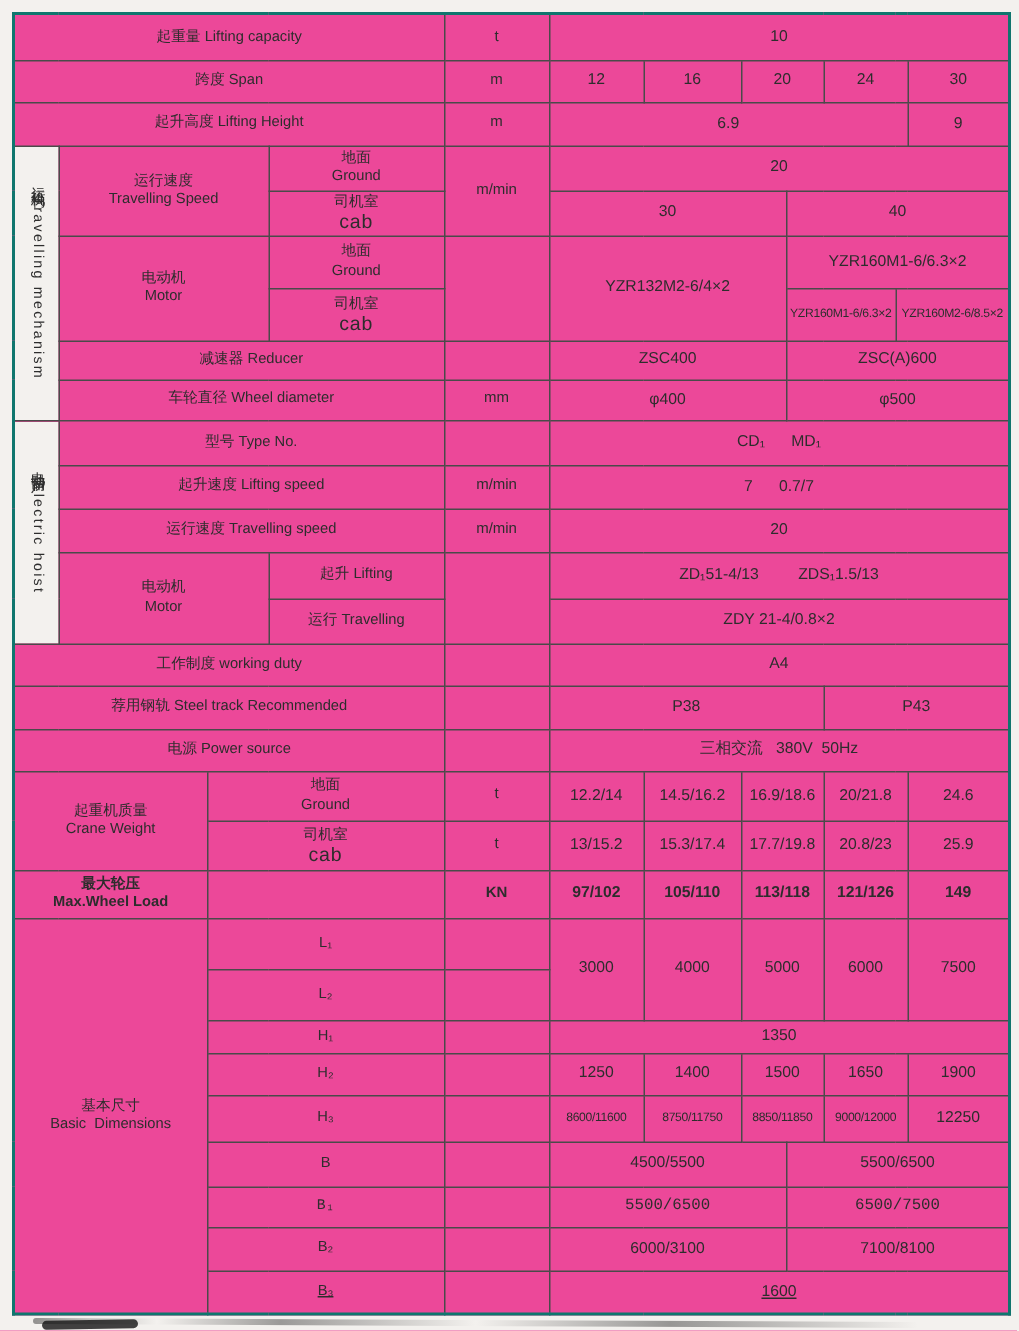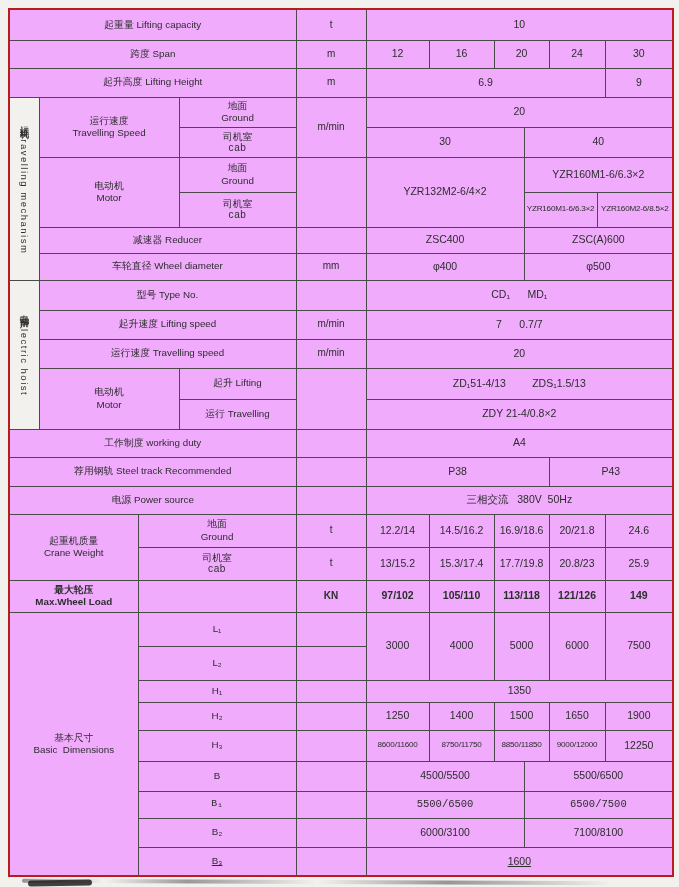--- a/index.html
+++ b/index.html
@@ -5,35 +5,35 @@
   html,body { margin:0; padding:0; }
   body {
     width:679px; height:887px; position:relative; overflow:hidden;
     background:#f3f1ee;
     font-family:"Liberation Sans","DejaVu Sans",sans-serif;
     color:#2d2d2d;
   }
   #sheet { position:absolute; left:8px; top:8px; }
   table {
     border-collapse:collapse; table-layout:fixed; width:664px;
-    border:2px solid #b91c1c;
-    background:#f0abfc;
+    border:2px solid #0f766e;
+    background:#ec4899;
   }
   td {
     border:1px solid #4a4a4a;
     text-align:center; vertical-align:middle;
     padding:0; overflow:hidden;
     line-height:1.25;
   }
   td.lab  { font-size:9.8px; }
   td.unit { font-size:10px; }
   td.val  { font-size:10.5px; }
   td.small{ font-size:8.1px; letter-spacing:-0.2px; }
   .ln { white-space:pre; }
-  .ln.cab { font-size:10px; letter-spacing:0.6px; line-height:1.05; }
+  .ln.cab { font-size:13px; letter-spacing:0.6px; line-height:1.05; }
   td.strip { background:#f3f1ee; }
   .vtext {
     writing-mode:vertical-rl; text-orientation:mixed;
     white-space:pre; font-size:9.5px; letter-spacing:1.5px;
     line-height:1.1; display:inline-block; margin:0 auto;
   }
   
   #smudge-line {
     position:absolute; left:22px; top:880px; width:590px; height:4px;
     background:linear-gradient(90deg,#1c1c1c 0%,rgba(28,28,28,0) 14%,#2e2e2e 28%,rgba(28,28,28,0) 50%,#262626 72%,rgba(28,28,28,0) 100%);

